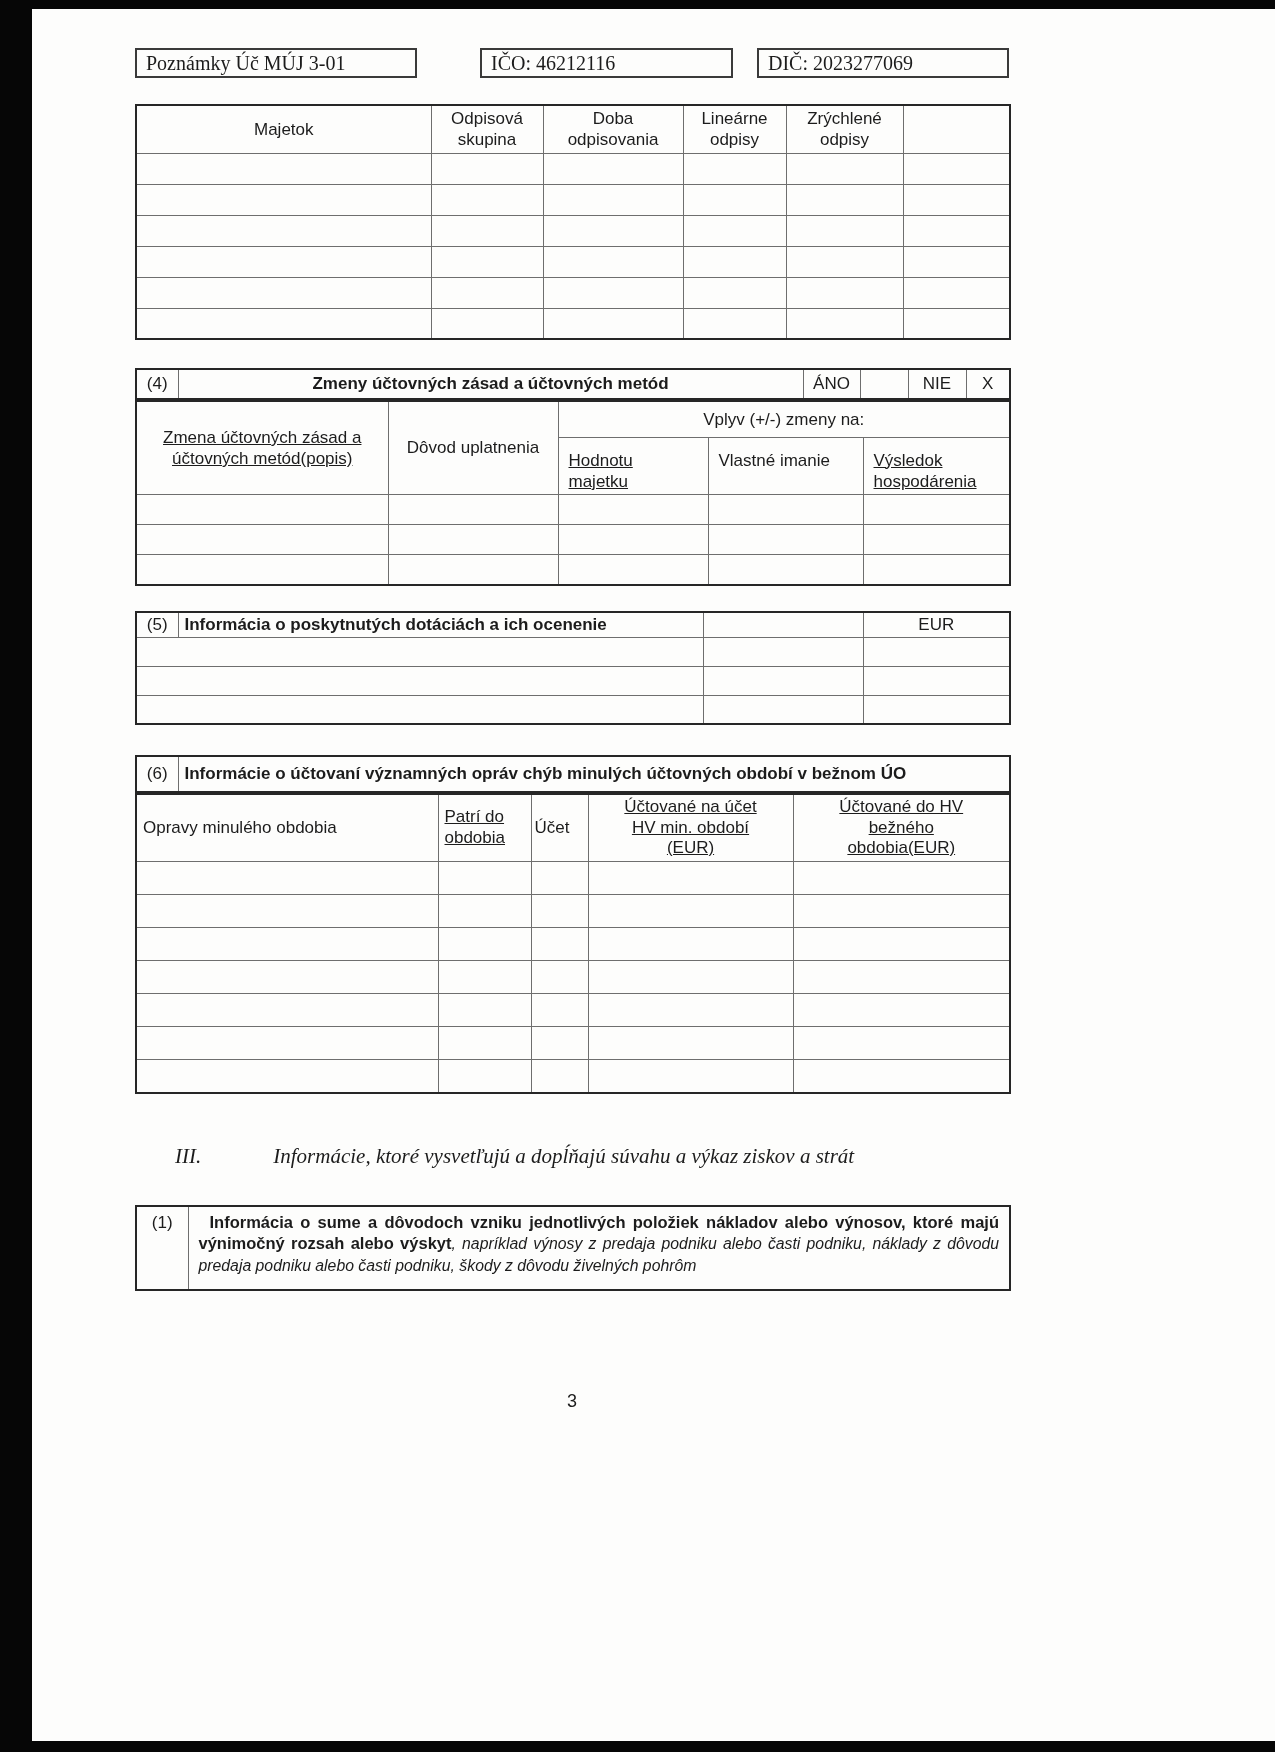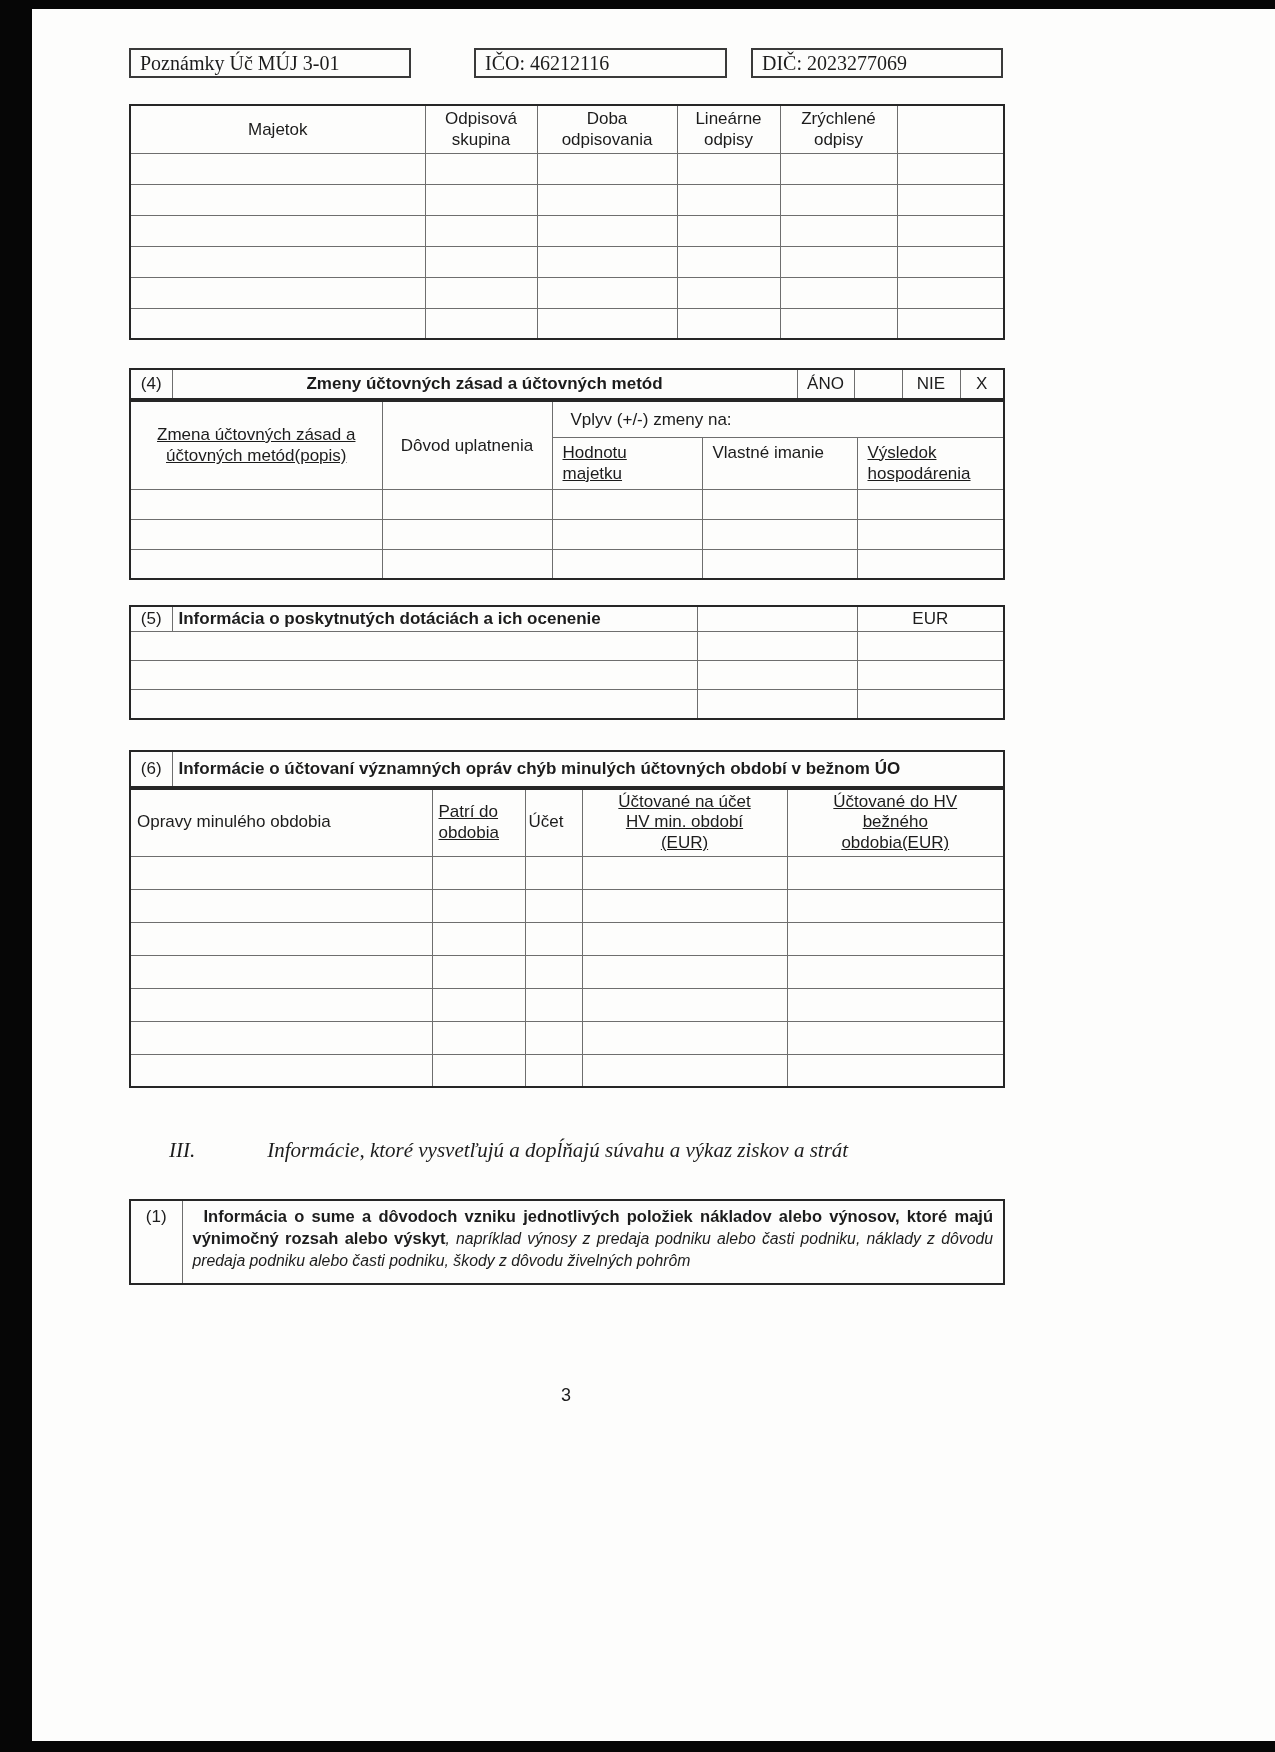--- a/index.html
+++ b/index.html
@@ -7,21 +7,21 @@
     width:1275px;height:1752px;position:relative;
     background:#fdfdfc;color:#1c1c1c;
     font-family:"Liberation Sans", sans-serif;
     overflow:hidden;
   }
   
   .edge-left{position:absolute;left:0;top:0;width:32px;height:1752px;background:#060606;}
   .edge-top{position:absolute;left:0;top:0;width:1275px;height:9px;background:#060606;}
   .edge-bottom{position:absolute;left:0;top:1741px;width:1275px;height:11px;background:#060606;}
 
-  .content{position:absolute;left:129px;top:0;width:972px;}
+  .content{position:absolute;left:135px;top:0;width:972px;}
 
   
   .hrow{display:flex;margin-top:48px;}
   .hbox{
     border:2px solid #3a3a3a;height:30px;display:flex;align-items:center;
     padding-left:9px;box-sizing:border-box;
     font-family:"Liberation Serif", serif;font-size:20px;
   }
   .hbox.b1{width:282px;}
   .hbox.b2{width:253px;margin-left:63px;}
@@ -37,22 +37,22 @@
   .nopad{padding:2px 3px;}
 
   .t1{margin-top:26px;}
   .t1 td.hd{height:47px;text-align:center;white-space:pre-line;line-height:1.25;}
   .t1 tr.empty td{height:31px;}
 
   .titlebar{margin-top:0;}
   .titlebar td{height:30px;}
   .s4{margin-top:28px;}
   .s4b td{line-height:1.25;}
-  .s4b td.impact{height:36px;vertical-align:middle;padding-left:18px;}
-  .s4b td.sub{height:52px;vertical-align:top;padding-top:4px;padding-left:10px;}
+  .s4b td.impact{height:36px;vertical-align:middle;padding-left:6px;text-align:center;}
+  .s4b td.sub{height:52px;vertical-align:top;padding-top:12px;padding-left:10px;}
   .s4b tr.empty td{height:30px;}
 
   .s5{margin-top:25px;}
   .s5b tr.empty td{height:29px;}
 
   .s6{margin-top:30px;}
   .s6 td{height:36px;}
   .s6b td.hd{height:62px;line-height:1.22;}
   .s6b tr.empty td{height:33px;}
 

